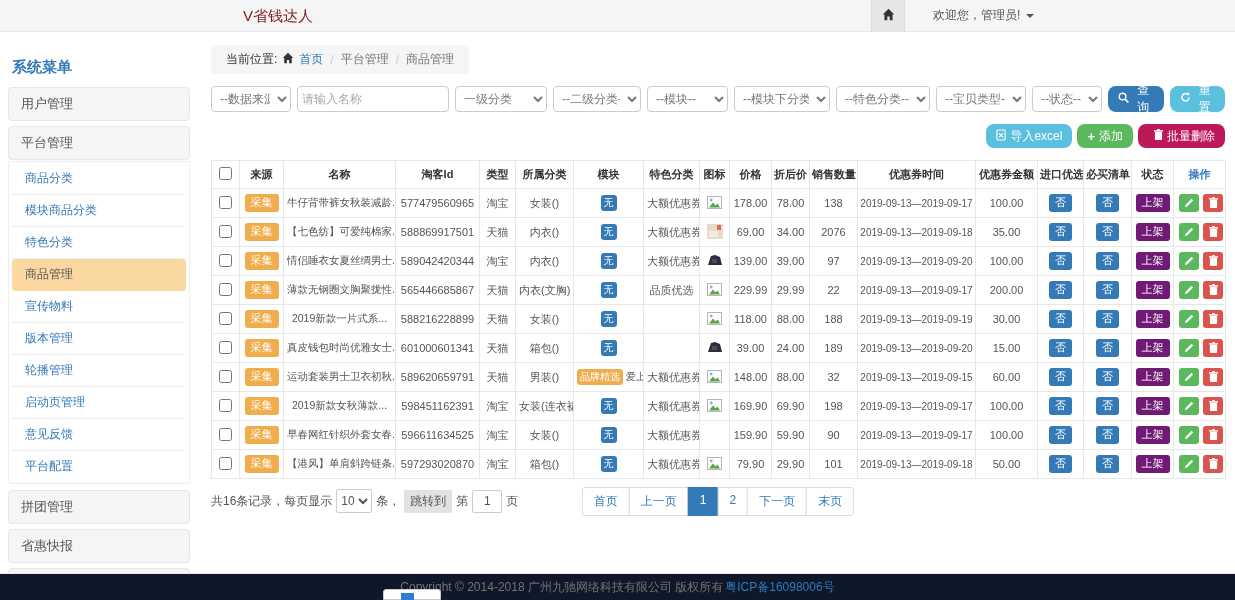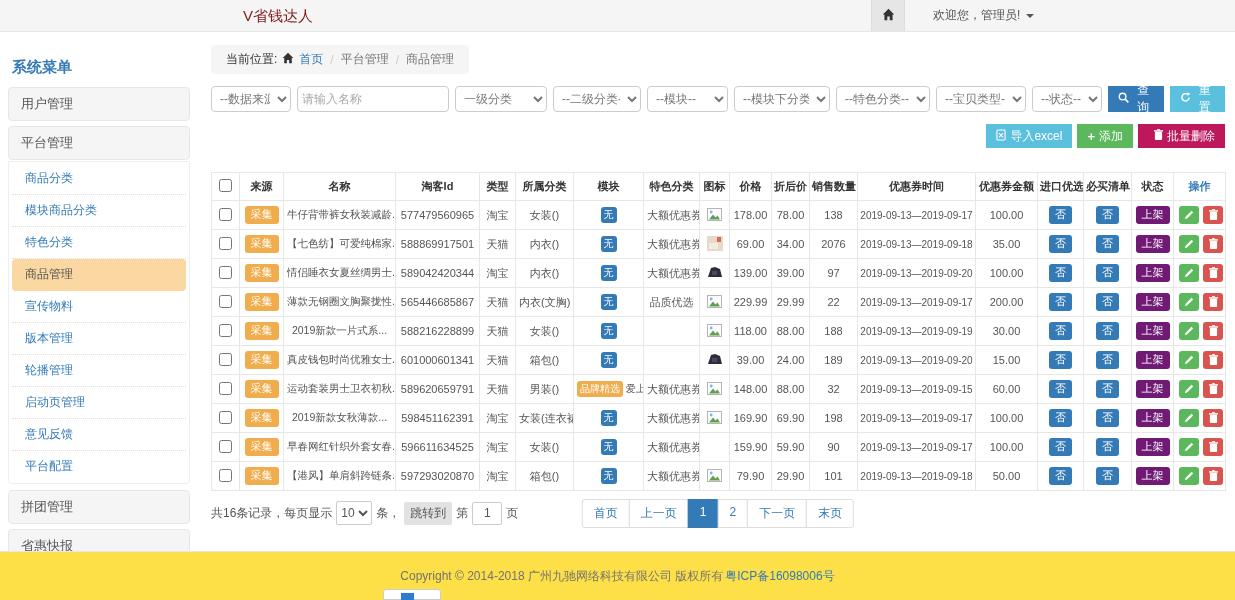--- a/index.html
+++ b/index.html
@@ -31,32 +31,32 @@
   .main { position:absolute; left:211px; top:45px; width:1014px; }
   .breadcrumb { display:inline-flex; align-items:center; gap:5px; background:#f5f5f5; border-radius:4px; padding:6px 15px; font-size:12px; color:#333; }
   .breadcrumb .home-link { color:#337ab7; text-decoration:none; cursor:pointer; }
   .breadcrumb .sep { color:#ccc; margin:0 2px; }
   .breadcrumb .crumb { color:#777; }
 
   .filter-bar { margin-top:12px; display:flex; align-items:center; gap:6px; }
   .f-select, .f-input { height:26px; border:1px solid #ccc; border-radius:4px; font-size:12px; color:#777; padding:0 4px; background:#fff; font-family:inherit; }
   .f-input::placeholder { color:#aaa; }
 
-  .btn { height:26px; border:none; border-radius:0; color:#fff; font-size:12px; padding:0 10px; display:inline-flex; align-items:center; gap:4px; cursor:pointer; font-family:inherit; }
+  .btn { height:26px; border:none; border-radius:8px; color:#fff; font-size:12px; padding:0 10px; display:inline-flex; align-items:center; gap:4px; cursor:pointer; font-family:inherit; }
   .btn-query { background:#337ab7; }
   .btn-reset { background:#5bc0de; }
   .toolbar { margin-top:12px; display:flex; justify-content:flex-end; gap:5px; }
   .toolbar .btn { height:24px; }
   .btn-import { background:#5bc0de; }
   .btn-add { background:#5cb85c; }
   .btn-batch-del { background:#be185d;padding-left:16px; }
   .plus { font-weight:bold; font-size:13px; }
 
   
-  table { width:1014px; border-collapse:collapse; table-layout:fixed; margin-top:24px; font-size:11px; color:#555; background:#fff; }
+  table { width:1014px; border-collapse:collapse; table-layout:fixed; margin-top:12px; font-size:11px; color:#555; background:#fff; }
   th, td { border:1px solid #e7e7e7; text-align:center; padding:5px 3px; overflow:hidden; white-space:nowrap; }
   th { color:#333; font-weight:bold; font-size:11px; padding:6px 2px; }
   th.ops-head { color:#337ab7; }
   td { height:26px; }
   .cell-name { font-size:10.5px; }
   .cell-coupon_time { font-size:10px; padding-left:1px; padding-right:1px; }
   .cell-module { font-size:10px; }
   .cell-module .badge { font-size:10px; padding:2px 3px; }
 
   .badge { display:inline-block; padding:2px 6px; border-radius:3px; color:#fff; font-size:11px; line-height:1.2; }
@@ -74,21 +74,21 @@
   .pp-select { height:24px; border:1px solid #ccc; border-radius:2px; font-size:12px; color:#555; background:#fff; }
   .jump-btn { background:#e2e2e2; padding:3px 6px; border-radius:2px; cursor:pointer; color:#555; }
   .jump-input { width:30px; height:23px; border:1px solid #ccc; border-radius:2px; text-align:center; font-size:12px; color:#555; }
   .pager { position:absolute; left:50%; top:0; transform:translateX(-50%); display:flex; }
   .page-item { padding:5px 11px; border:1px solid #ddd; margin-left:-1px; color:#337ab7; font-size:12px; cursor:pointer; background:#fff; text-decoration:none; }
   .page-item:first-child { border-radius:3px 0 0 3px; margin-left:0; }
   .page-item:last-child { border-radius:0 3px 3px 0; }
   .page-item.active { background:#337ab7; border-color:#337ab7; color:#fff; }
 
   
-  .page-footer { position:absolute; left:0; right:0; bottom:0; height:49px; background:#fde047; border-top:1px solid #e7e7e7; z-index:6; display:flex; align-items:center; justify-content:center; font-size:12px; color:#737373; }
+  .page-footer { position:absolute; left:0; right:0; bottom:0; height:27px; background:#0f172a; border-top:1px solid #e7e7e7; z-index:6; display:flex; align-items:center; justify-content:center; font-size:12px; color:#737373; }
   .page-footer a { color:#337ab7; text-decoration:none; margin-left:2px; cursor:pointer; }
   .artifact-box { position:absolute; left:383px; bottom:0; width:58px; height:11px; background:#fff; border:1px solid #ccc; border-radius:3px 3px 0 0; z-index:7; }
   .artifact-blue { position:absolute; left:401px; bottom:0; width:13px; height:7px; background:#2e7bd0; z-index:8; }
 </style>
 </head>
 <body>
 
 <div class="page">
 
   <header class="top-header">

